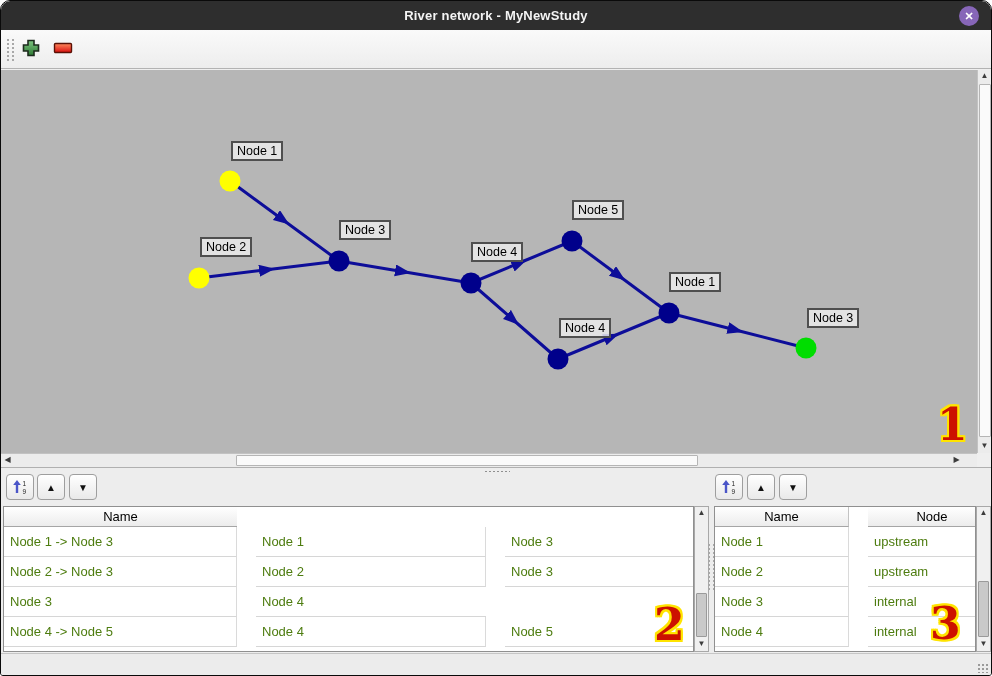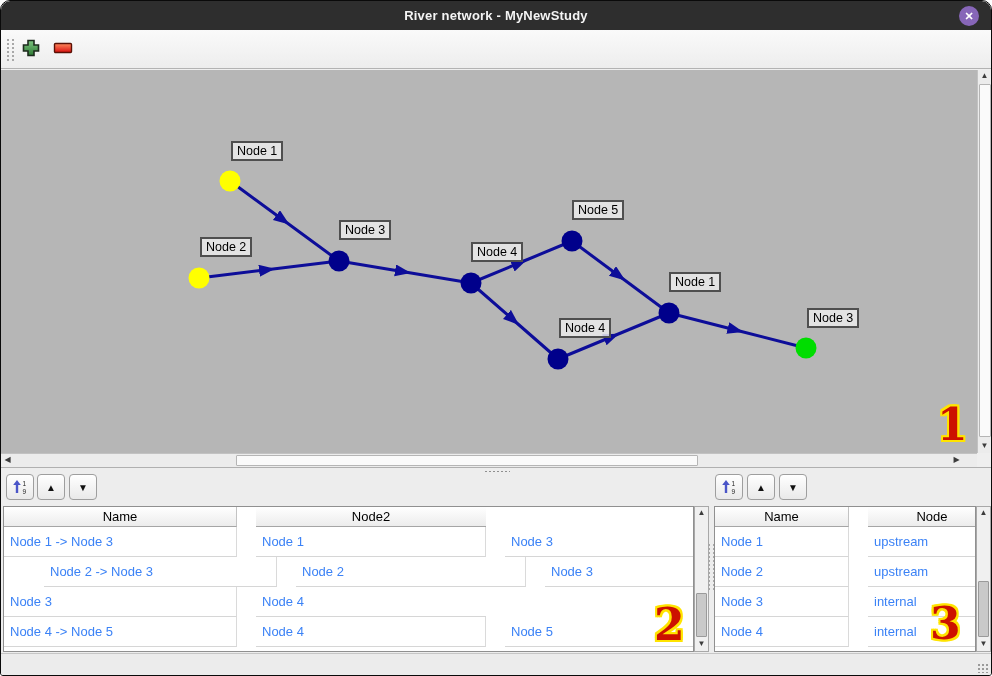--- a/index.html
+++ b/index.html
@@ -86,21 +86,21 @@
   .trow { display:grid;gap:19px; }
   .th {
     height:20px; line-height:19px; text-align:center;
     background:linear-gradient(#ffffff,#ececec);
     border-right:1px solid #c3c3c3; border-bottom:1px solid #a5a5a5;
     font-weight:normal; color:#000;
   }
   .td {
     height:30px; line-height:29px; padding-left:6px;
     border-right:1px solid #dadada; border-bottom:1px solid #d6d6d6;
-    color:#3b82f6; white-space:nowrap; overflow:hidden;
+    color:#4d7c0f; white-space:nowrap; overflow:hidden;
   }
   .trow > div:last-child { border-right:none; }
   .tscroll { position:absolute; width:15px; background:#f0f0f0; border:1px solid #a8a8a8; }
   
   #statusbar {
     position:absolute; left:0; top:652px; width:992px; height:23px;
     background:#ececec; border-top:1px solid #c6c6c6;
   }
   #grip {
     position:absolute; right:4px; bottom:3px; width:12px; height:10px;
@@ -240,28 +240,27 @@
     </div>
     <div class="tool-btn" style="left:778px; top:0;">
       <span>▼</span>
     </div>
 
     <div id="panel-handle" class="vhandle"></div>
 
     <div class="dtable" id="edges-table" style="left:2px; top:32px; width:691px; height:146px;">
         <div class="trow" style="grid-template-columns: 233px 230px 228px;">
           <div class="th">Name</div>
-          <div class="th">Node2</div>
         </div>
         <div class="trow" style="grid-template-columns: 233px 230px 228px;">
           <div class="td">Node 1 -&gt; Node 3</div>
           <div class="td">Node 1</div>
           <div class="td">Node 3</div>
         </div>
-        <div class="trow" style="grid-template-columns: 233px 230px 228px; padding-left: 40px;">
+        <div class="trow" style="grid-template-columns: 233px 230px 228px;">
           <div class="td">Node 2 -&gt; Node 3</div>
           <div class="td">Node 2</div>
           <div class="td">Node 3</div>
         </div>
         <div class="trow" style="grid-template-columns: 233px 230px 228px;">
           <div class="td">Node 3</div>
           <div class="td">Node 4</div>
         </div>
         <div class="trow" style="grid-template-columns: 233px 230px 228px;">
           <div class="td">Node 4 -&gt; Node 5</div>

